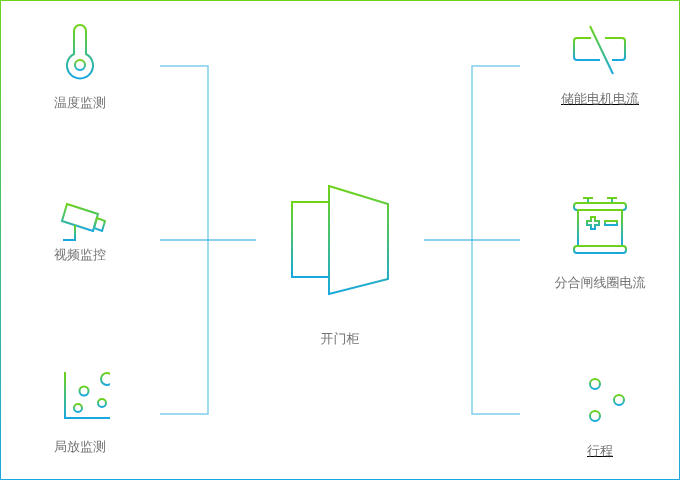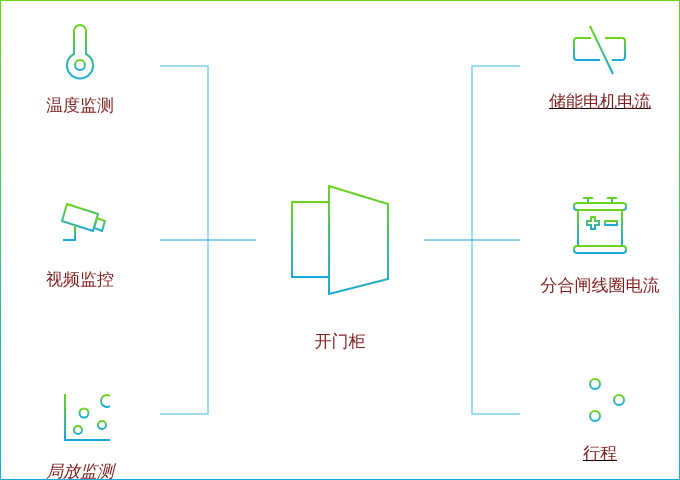--- a/index.html
+++ b/index.html
@@ -2,21 +2,21 @@
 <html><head>
 <meta charset="utf-8">
 <style>
   html, body { margin: 0; padding: 0; background: #ffffff; }
   body { width: 680px; height: 480px; position: relative; overflow: hidden;
          font-family: "DejaVu Sans", "Liberation Sans", sans-serif; }
   .frame { position: absolute; left: 0; top: 0; width: 680px; height: 480px; box-sizing: border-box; }
   .frame svg { position: absolute; left: 0; top: 0; }
   .node { position: absolute; text-align: center; }
   .node svg { display: block; margin: 0 auto; }
-  .label { display: block; font-size: 17px; color: #7f1d1d; white-space: nowrap; }
+  .label { display: block; font-size: 13px; color: #737373; white-space: nowrap; }
   .conn { position: absolute; left: 0; top: 0; }
 </style>
 </head>
 <body>
 
 <div class="frame">
   <svg width="680" height="480" viewBox="0 0 680 480">
     <defs>
       <linearGradient id="g" x1="0" y1="0" x2="0" y2="1">
         <stop offset="0" stop-color="#6fd317"></stop>
@@ -62,24 +62,24 @@
     <defs>
         <linearGradient id="g2" x1="0" y1="0" x2="0" y2="1">
           <stop offset="0" stop-color="#6fd317"></stop>
           <stop offset="1" stop-color="#18a8e0"></stop>
         </linearGradient>
       </defs>
     <polygon points="17,4 48,14 43,31 12,21" fill="none" stroke="url(#g2)" stroke-width="2"></polygon>
     <polygon points="47,18 55,21 52,31 44,28" fill="none" stroke="url(#g2)" stroke-width="2"></polygon>
     <polyline points="25,25 25,40 13,40" fill="none" stroke="url(#g2)" stroke-width="2"></polyline>
   </svg>
-  <span class="label" style="margin-top:22px;">视频监控</span>
+  <span class="label" style="">视频监控</span>
 </div>
 
-<div class="node" style="left:40px; top:390px; width:80px;font-style:italic;">
+<div class="node" style="left:40px; top:368px; width:80px;">
   <svg width="60" height="56" viewBox="0 0 60 56">
     <defs>
         <linearGradient id="g3" x1="0" y1="0" x2="0" y2="1">
           <stop offset="0" stop-color="#6fd317"></stop>
           <stop offset="1" stop-color="#18a8e0"></stop>
         </linearGradient>
       </defs>
     <polyline points="15,4 15,50 64,50" fill="none" stroke="url(#g3)" stroke-width="2"></polyline>
     <circle cx="57" cy="11" r="6" fill="none" stroke="url(#g3)" stroke-width="2"></circle>
     <circle cx="34" cy="23" r="4.5" fill="none" stroke="url(#g3)" stroke-width="2"></circle>

